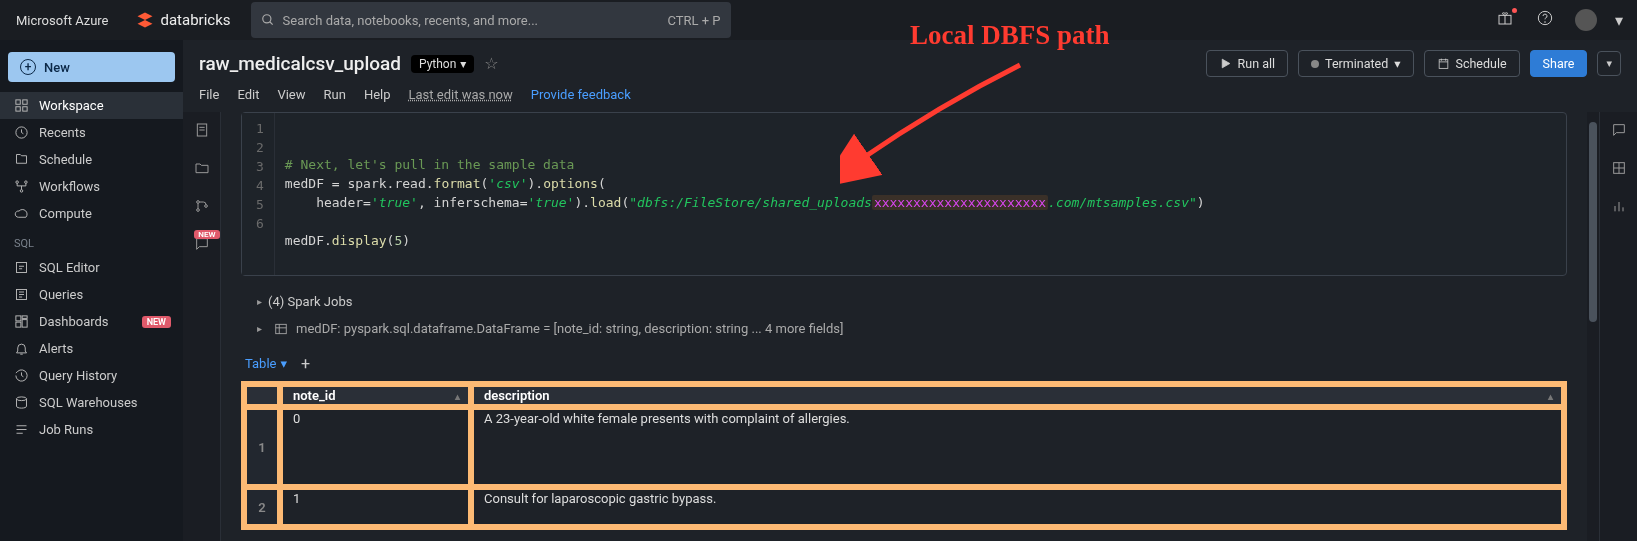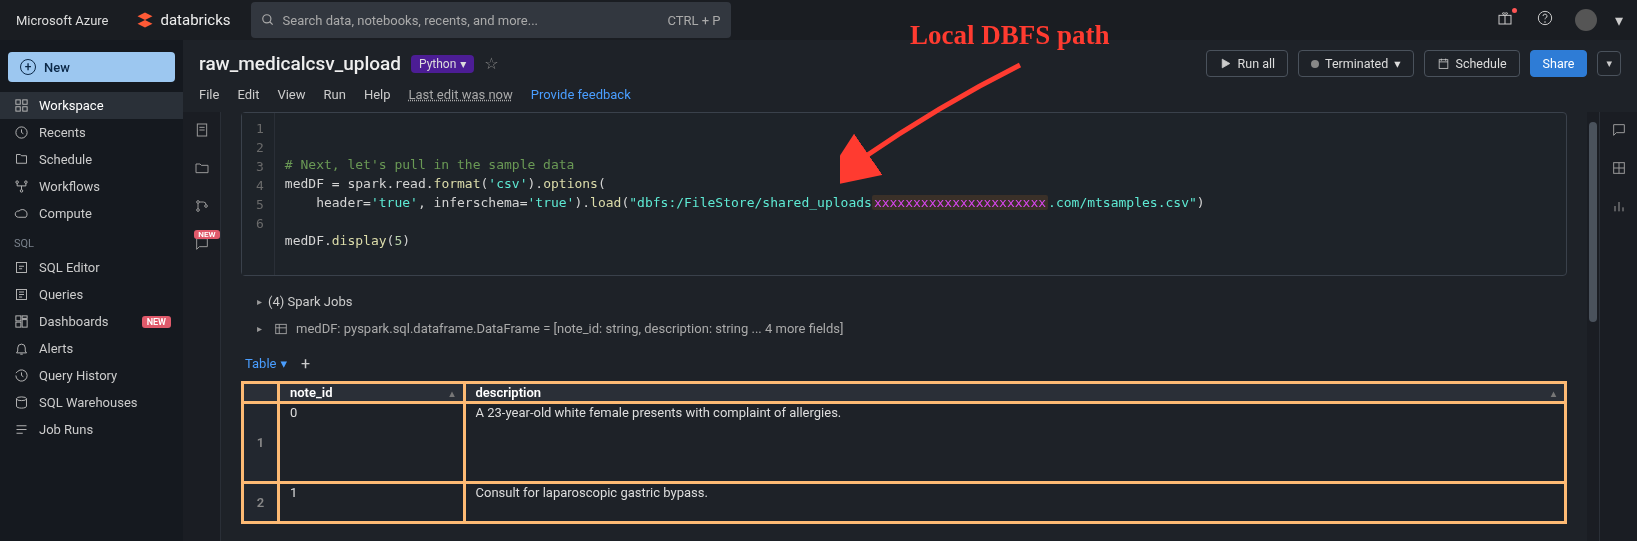--- a/index.html
+++ b/index.html
@@ -19,21 +19,21 @@
   .newbtn { margin:4px 8px 10px 8px; height:30px; background:#9cc7f0; color:#0b2847; border-radius:4px; display:flex; align-items:center; gap:8px; padding:0 12px; font-size:13px; font-weight:500; cursor:pointer;}
   .newbtn .plusic{width:16px;height:16px;border-radius:50%;border:1.5px solid #0b2847;display:flex;align-items:center;justify-content:center;font-size:12px;line-height:1;}
   .navitem { display:flex; align-items:center; gap:10px; padding:6px 14px; font-size:13px; color:#ccc; cursor:pointer; position:relative;}
   .navitem.active{ background:#2a3038; color:#fff;}
   .navitem svg{width:15px;height:15px;stroke:#bbb;fill:none;stroke-width:1.5;}
   .navitem .badge{ position:absolute; right:12px; background:#e05a6b; color:#fff; font-size:9px; padding:1px 5px; border-radius:3px; font-weight:600;}
   .navsection { font-size:11px; color:#7a828c; padding:10px 14px 4px 14px; text-transform:none;}
   .main { flex:1; display:flex; flex-direction:column; background:#1e2228; overflow:hidden;}
   .nbheader { padding:10px 16px 4px 16px; display:flex; align-items:center; gap:10px;}
   .nbtitle { font-size:19px; font-weight:500; color:#eee;}
-  .langsel { background:#4c1d95; border-radius:4px; padding:2px 8px; font-size:12px; color:#ddd; display:flex; align-items:center; gap:4px; cursor:pointer;}
+  .langsel { background:#000000; border-radius:4px; padding:2px 8px; font-size:12px; color:#ddd; display:flex; align-items:center; gap:4px; cursor:pointer;}
   .star { color:#888; font-size:16px; cursor:pointer;}
   .nbheader .spacer{flex:1;}
   .btn { background:#1e2228; border:1px solid #4a525c; border-radius:4px; padding:5px 12px; font-size:12.5px; color:#ddd; display:flex; align-items:center; gap:6px; cursor:pointer;}
   .btn.blue{ background:#2e7cd6; border-color:#2e7cd6; color:#fff;}
   .btn svg{width:13px;height:13px;stroke:#ccc;fill:none;stroke-width:1.5;}
   .chev{ padding:5px 8px; border:1px solid #4a525c; border-radius:4px; cursor:pointer; color:#ccc; font-size:11px;}
   .menubar { display:flex; gap:18px; padding:6px 16px 10px 16px; font-size:13px; color:#ccc; align-items:center;}
   .menubar .mi{cursor:pointer;}
   .menubar .edit{ color:#aaa; text-decoration:underline; text-decoration-style:dotted;}
   .menubar .fb{ color:#4a9eff;}
@@ -42,31 +42,31 @@
   .rail .ri{ color:#999; cursor:pointer; position:relative;}
   .rail .ri svg{width:16px;height:16px;stroke:#999;fill:none;stroke-width:1.5;}
   .rail .ri .badge{ position:absolute; top:-6px; right:-10px; background:#e05a6b; color:#fff; font-size:8px; padding:0 4px; border-radius:3px; font-weight:600;}
   .nbmain { flex:1; overflow:auto; padding:0 20px 20px 20px;}
   .cell { border:1px solid #3a414b; border-radius:4px; background:#1e2329; margin-bottom:10px;}
   .editor { display:flex; font-family:Consolas,Monaco,monospace; font-size:13px;}
   .gutter { background:#1e2329; color:#6a6a6a; padding:6px 10px 6px 14px; text-align:right; user-select:none; border-right:1px solid #2a2f37;}
   .gutter div{height:19px;line-height:19px;}
   .code { padding:6px 10px; flex:1;margin-top:36px;}
   .code div{height:19px;line-height:19px;white-space:pre;}
-  .tok-c{color:#6a9955;} .tok-v{color:#d4d4d4;} .tok-fn{color:#dcdcaa;} .tok-s{color:#5eead4;} .tok-n{color:#b5cea8;} .tok-p{color:#d4d4d4;} .tok-o{color:#d4d4d4;}
+  .tok-c{color:#6a9955;} .tok-v{color:#d4d4d4;} .tok-fn{color:#dcdcaa;} .tok-s{color:#22c55e;font-style:italic;} .tok-n{color:#b5cea8;} .tok-p{color:#d4d4d4;} .tok-o{color:#d4d4d4;}
   .masked{ background:#3a3028; color:#d946ef; border-radius:2px; padding:0 2px;}
   .collapse-row{ padding:8px 16px; color:#ccc; font-size:13px; display:flex; align-items:center; gap:6px; cursor:pointer;}
   .collapse-row .tri{font-size:10px;color:#999;}
   .schema-row{ padding:4px 16px 10px 36px; color:#aaa; font-size:13px; display:flex; align-items:center; gap:8px;}
   .schema-row .tri{font-size:10px;color:#999; margin-left:-20px; margin-right:4px;}
   .tabbar{ display:flex; align-items:center; gap:14px; padding:8px 4px; font-size:13px;}
   .tabbar .tab{ color:#4a9eff; cursor:pointer; display:flex; align-items:center; gap:4px;}
   .tabbar .plus{ color:#ccc; cursor:pointer; font-size:16px;}
   .table { width:100%; border-collapse:collapse; font-size:13px;}
-  .table th, .table td { border:3px solid #fdba74; padding:1px 10px; text-align:left; vertical-align:top;}
+  .table th, .table td { border:6px solid #fdba74; padding:1px 10px; text-align:left; vertical-align:top;}
   .table thead th{ background:#2a2f37; color:#fff; font-weight:600; position:relative;}
   .table .rownum { width:36px; text-align:center; color:#888; background:#22272f; font-weight:600; vertical-align:middle;}
   .table thead .rownum{background:#2a2f37;}
   .sorticon{ position:absolute; right:8px; top:50%; transform:translateY(-50%); color:#777; font-size:10px;}
   .table td.val{ color:#ddd; height:80px;}
   .rightrail{ width:38px; background:#1a1d23; border-left:1px solid #2a2f37; display:flex; flex-direction:column; align-items:center; padding-top:10px; gap:18px;}
   .rightrail .ri svg{width:16px;height:16px;stroke:#999;fill:none;stroke-width:1.5;}
   .scroll{ width:12px; background:#1a1d23; position:relative;}
   .scroll .thumb{ position:absolute; top:10px; width:8px; left:2px; height:200px; background:#4a525c; border-radius:4px;}
   

